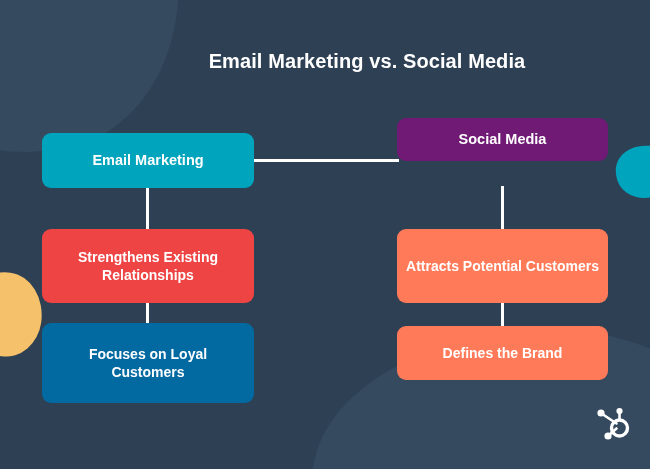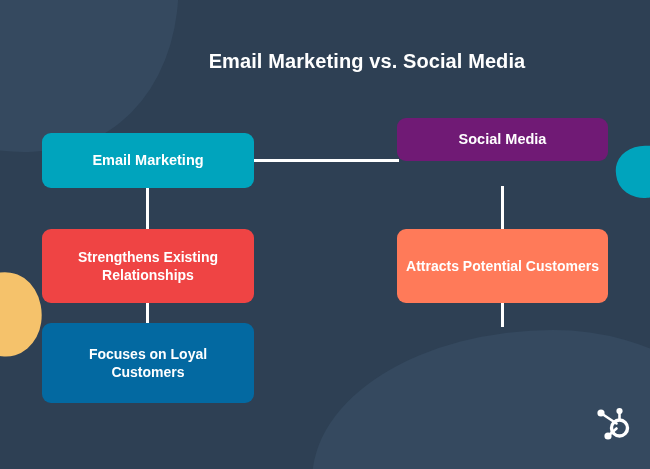--- a/index.html
+++ b/index.html
@@ -181,20 +181,21 @@
   <div class="node node-head" id="node-email-marketing">Email Marketing</div>
 
   <div class="node" id="node-strengthens">Strengthens Existing Relationships</div>
 
   <div class="node" id="node-focuses">Focuses on Loyal Customers</div>
 
   <div class="node node-head" id="node-social-media">Social Media</div>
 
   <div class="node" id="node-attracts">Attracts Potential Customers</div>
 
+  <div class="node" id="node-defines">Defines the Brand</div>
 
   <svg id="brand-logo" viewBox="0 0 38 38">
     <g stroke="#ffffff" stroke-width="2.6" fill="none" stroke-linecap="round">
       <line x1="7.5" y1="7.5" x2="22.5" y2="17.5"></line>
       <line x1="22.5" y1="22.5" x2="14.5" y2="29.5"></line>
       <line x1="25.5" y1="12.5" x2="25.5" y2="5.5"></line>
     </g>
     <circle cx="7" cy="7" r="3.6" fill="#ffffff"></circle>
     <circle cx="14" cy="30" r="3.6" fill="#ffffff"></circle>
     <circle cx="25.5" cy="5" r="3.1" fill="#ffffff"></circle>

